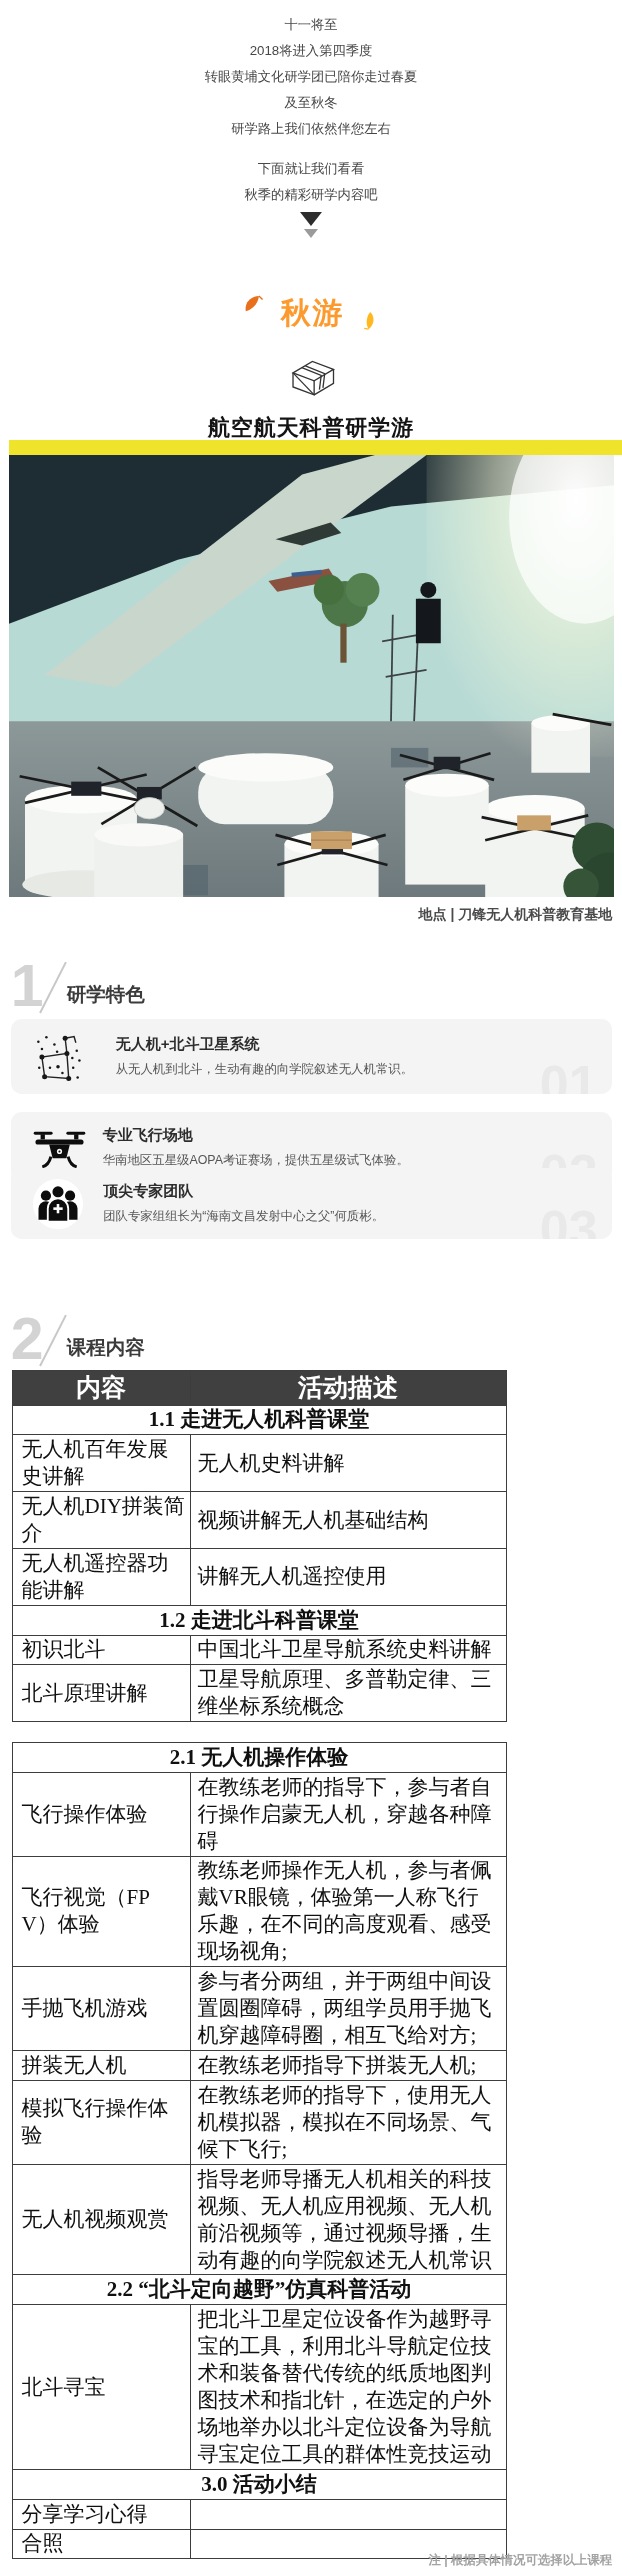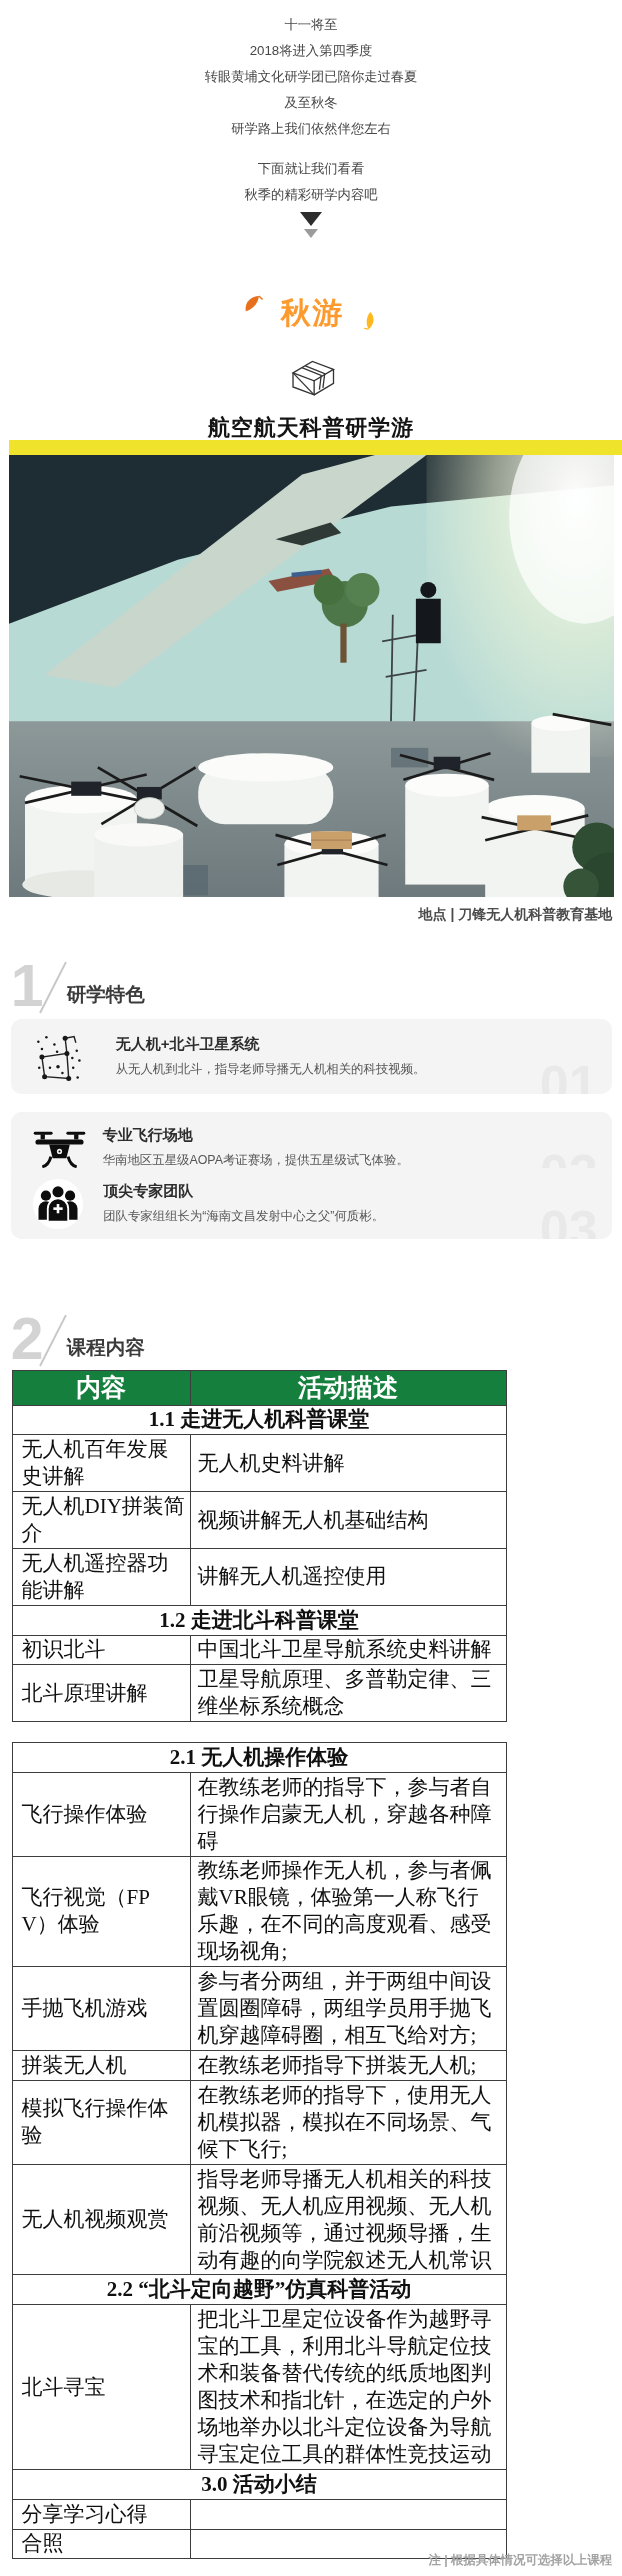--- a/index.html
+++ b/index.html
@@ -35,21 +35,21 @@
   .card .txt{position:relative;z-index:1;width:480px;}
   .card .t{font-size:15px;font-weight:700;color:#2d2d2d;}
   .card .d{font-size:12.4px;color:#555;margin-top:7px;}
   .badge{position:absolute;right:14px;bottom:-16px;font-size:52px;font-weight:700;color:#e9e9e9;line-height:1;z-index:0;}
   .card-icon{flex:0 0 52px;height:52px;display:flex;align-items:center;justify-content:center;}
   
   .tbl{position:absolute;border-collapse:collapse;width:495px;table-layout:fixed;
        font-family:"Liberation Serif","DejaVu Serif",serif;color:#101010;background:#fff;}
   .tbl td{border:0.9px solid #3d3d3d;font-size:21px;line-height:27px;padding:0.9px 7px;vertical-align:middle;word-break:break-all;}
   .tbl td.c1{padding:0.9px 3.6px 0.9px 9px;}
-  .tbl tr.hdr td{background:#15803d;color:#fff;text-align:center;font-weight:700;font-size:25px;line-height:30px;padding:1.8px 0;}
+  .tbl tr.hdr td{background:#404040;color:#fff;text-align:center;font-weight:700;font-size:25px;line-height:30px;padding:1.8px 0;}
   .tbl tr.section td{text-align:center;font-weight:700;font-size:21px;padding:0.9px 0;}
   .footnote{position:absolute;right:9.8px;top:2552px;font-size:12.4px;font-weight:700;color:#a3a3a3;}
 </style>
 </head>
 <body>
 
 <div class="page">
 
   <div class="intro" style="top:12.4px;">
     <p>十一将至</p>
@@ -219,21 +219,21 @@
           <circle cx="7" cy="41" r="1.4"></circle>
             <circle cx="27" cy="23" r="1.4"></circle>
             <circle cx="44" cy="30" r="1.4"></circle>
           <circle cx="10" cy="20" r="1.4"></circle>
             <circle cx="33" cy="47" r="1.4"></circle>
         </g>
       </svg>
     </span>
     <span class="txt">
       <div class="t">无人机+北斗卫星系统</div>
-      <div class="d">从无人机到北斗，指导老师导播无人机相关的科技视频。</div>
+      <div class="d">从无人机到北斗，生动有趣的向学院叙述无人机常识。</div>
     </span>
     <span class="badge">01</span>
   </div>
 
   <div class="card" style="top:1112px;height:71px;gap:16px;">
     <span class="card-icon">
       <svg width="55" height="46" viewBox="0 0 64 52" fill="#0d0d0d">
         <rect x="2" y="7" width="22" height="3.5" rx="1.7"></rect>
           <rect x="40" y="7" width="22" height="3.5" rx="1.7"></rect>
         <rect x="10" y="10" width="5" height="6"></rect>

